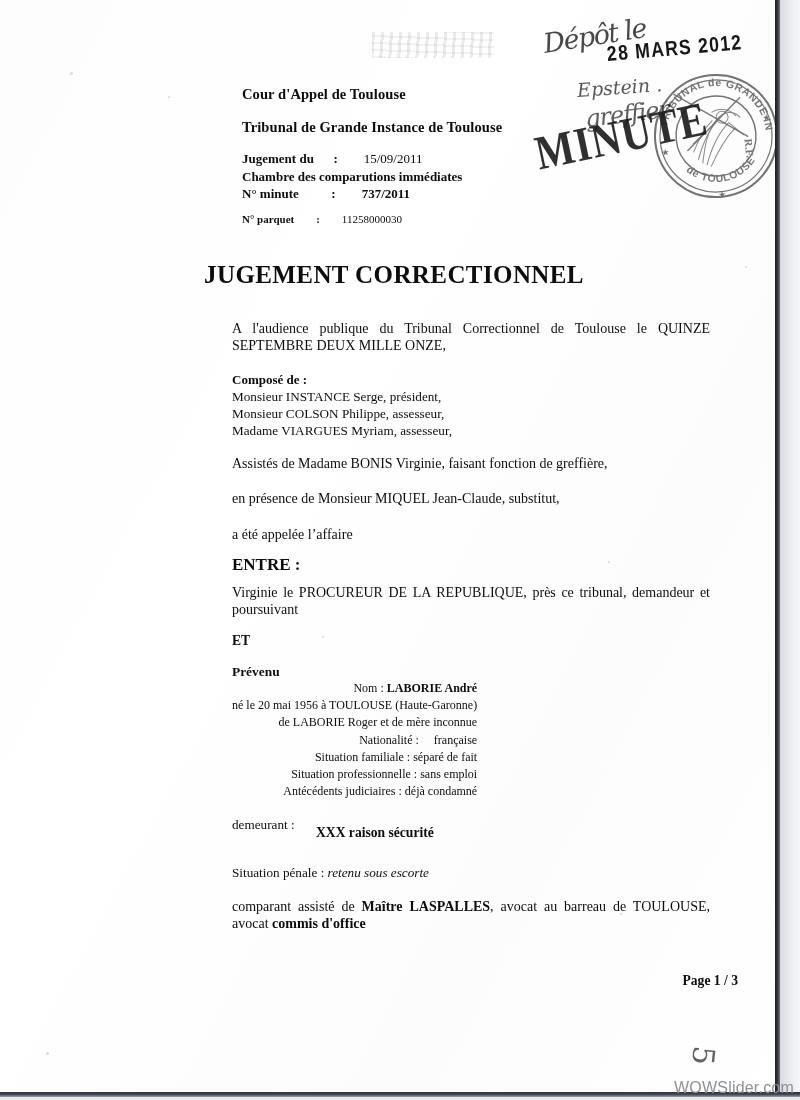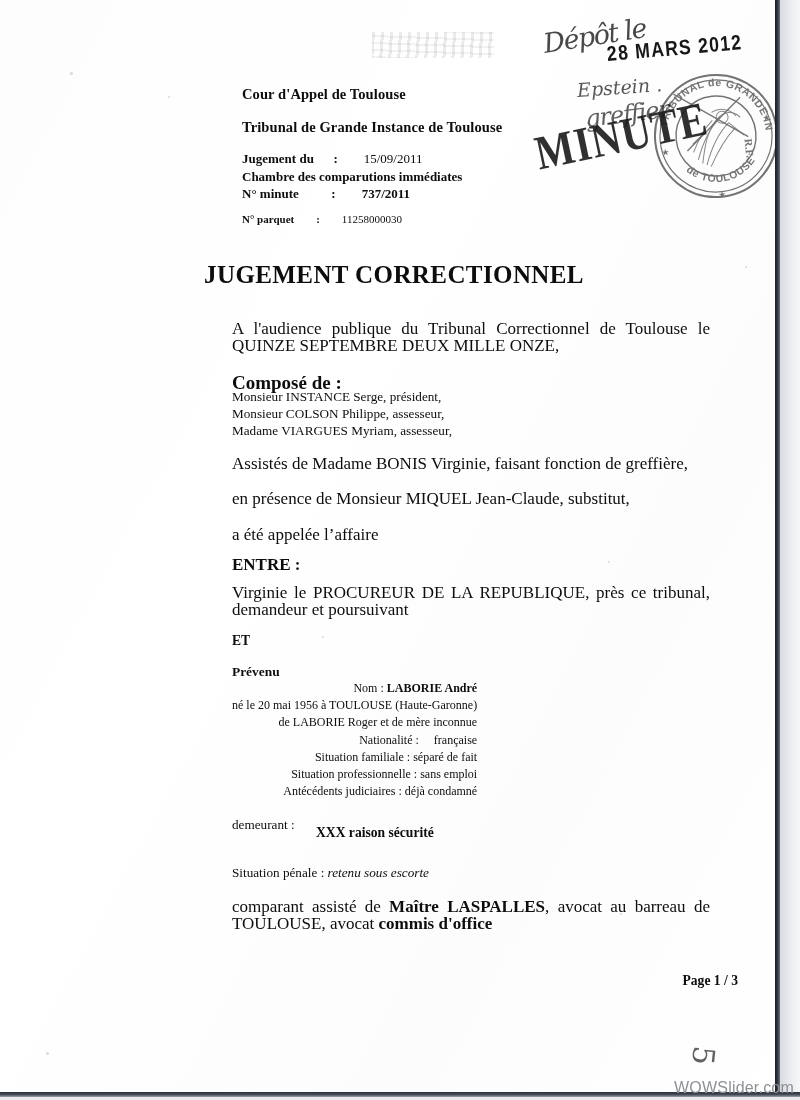--- a/index.html
+++ b/index.html
@@ -116,29 +116,29 @@
     text-align: center;
     font-size: 25px;
     font-weight: bold;
     letter-spacing: 0.4px;
   }
 
   
   .para {
     left: 218px;
     width: 478px;
-    font-size: 17px;
+    font-size: 14px;
     line-height: 17px;
   }
   .justify { text-align: justify; text-align-last: left; }
   .bold { font-weight: bold; }
   .ital { font-style: italic; }
 
   #p-audience { top: 314px; }
-  #compose-head { left: 218px; top: 366px; font-size: 19px; font-weight: bold; }
+  #compose-head { left: 218px; top: 366px; font-size: 13px; font-weight: bold; }
   #compose-list { left: 218px; top: 382px; font-size: 13.2px; line-height: 17px; }
   #p-assistes { top: 449px; }
   #p-presence { top: 484px; }
   #p-affaire  { top: 520px; }
 
   #lbl-entre { left: 218px; top: 549px; font-size: 17px; font-weight: bold; }
   #p-procureur { top: 578px; }
   #lbl-et { left: 218px; top: 627px; font-size: 13.6px; font-weight: bold; }
 
   #prevenu-head { left: 218px; top: 658px; font-size: 13.4px; font-weight: bold; }

